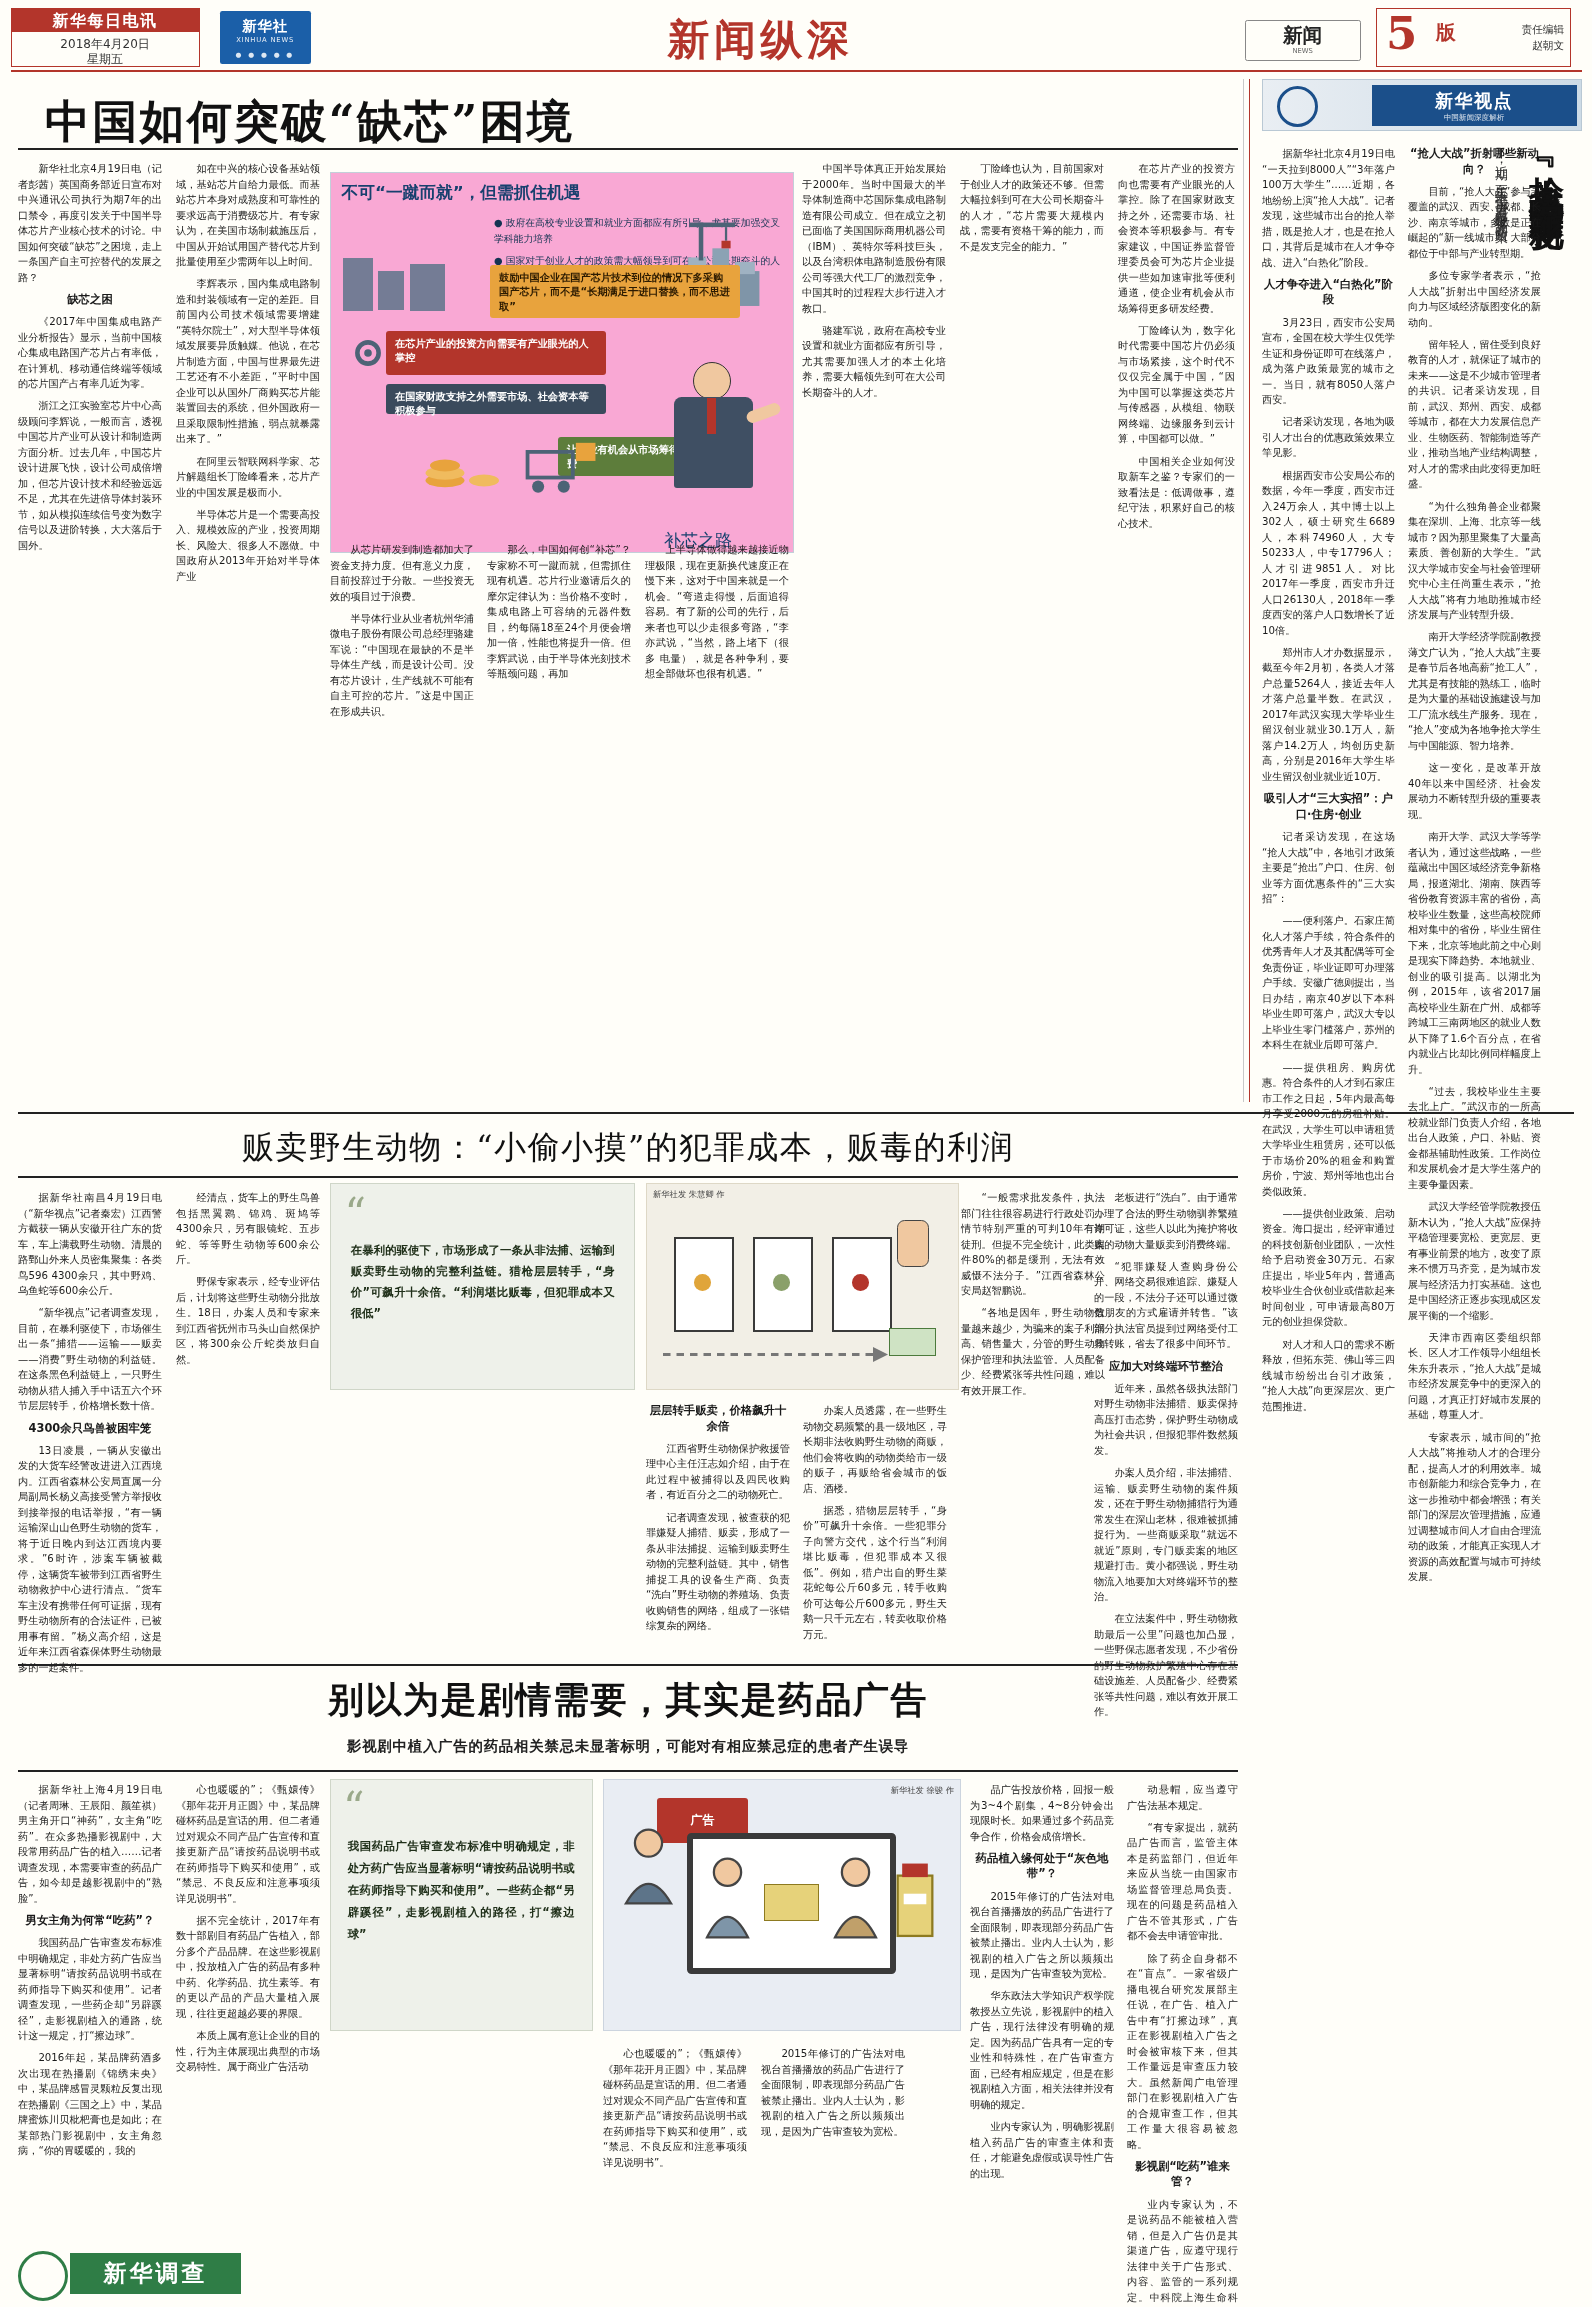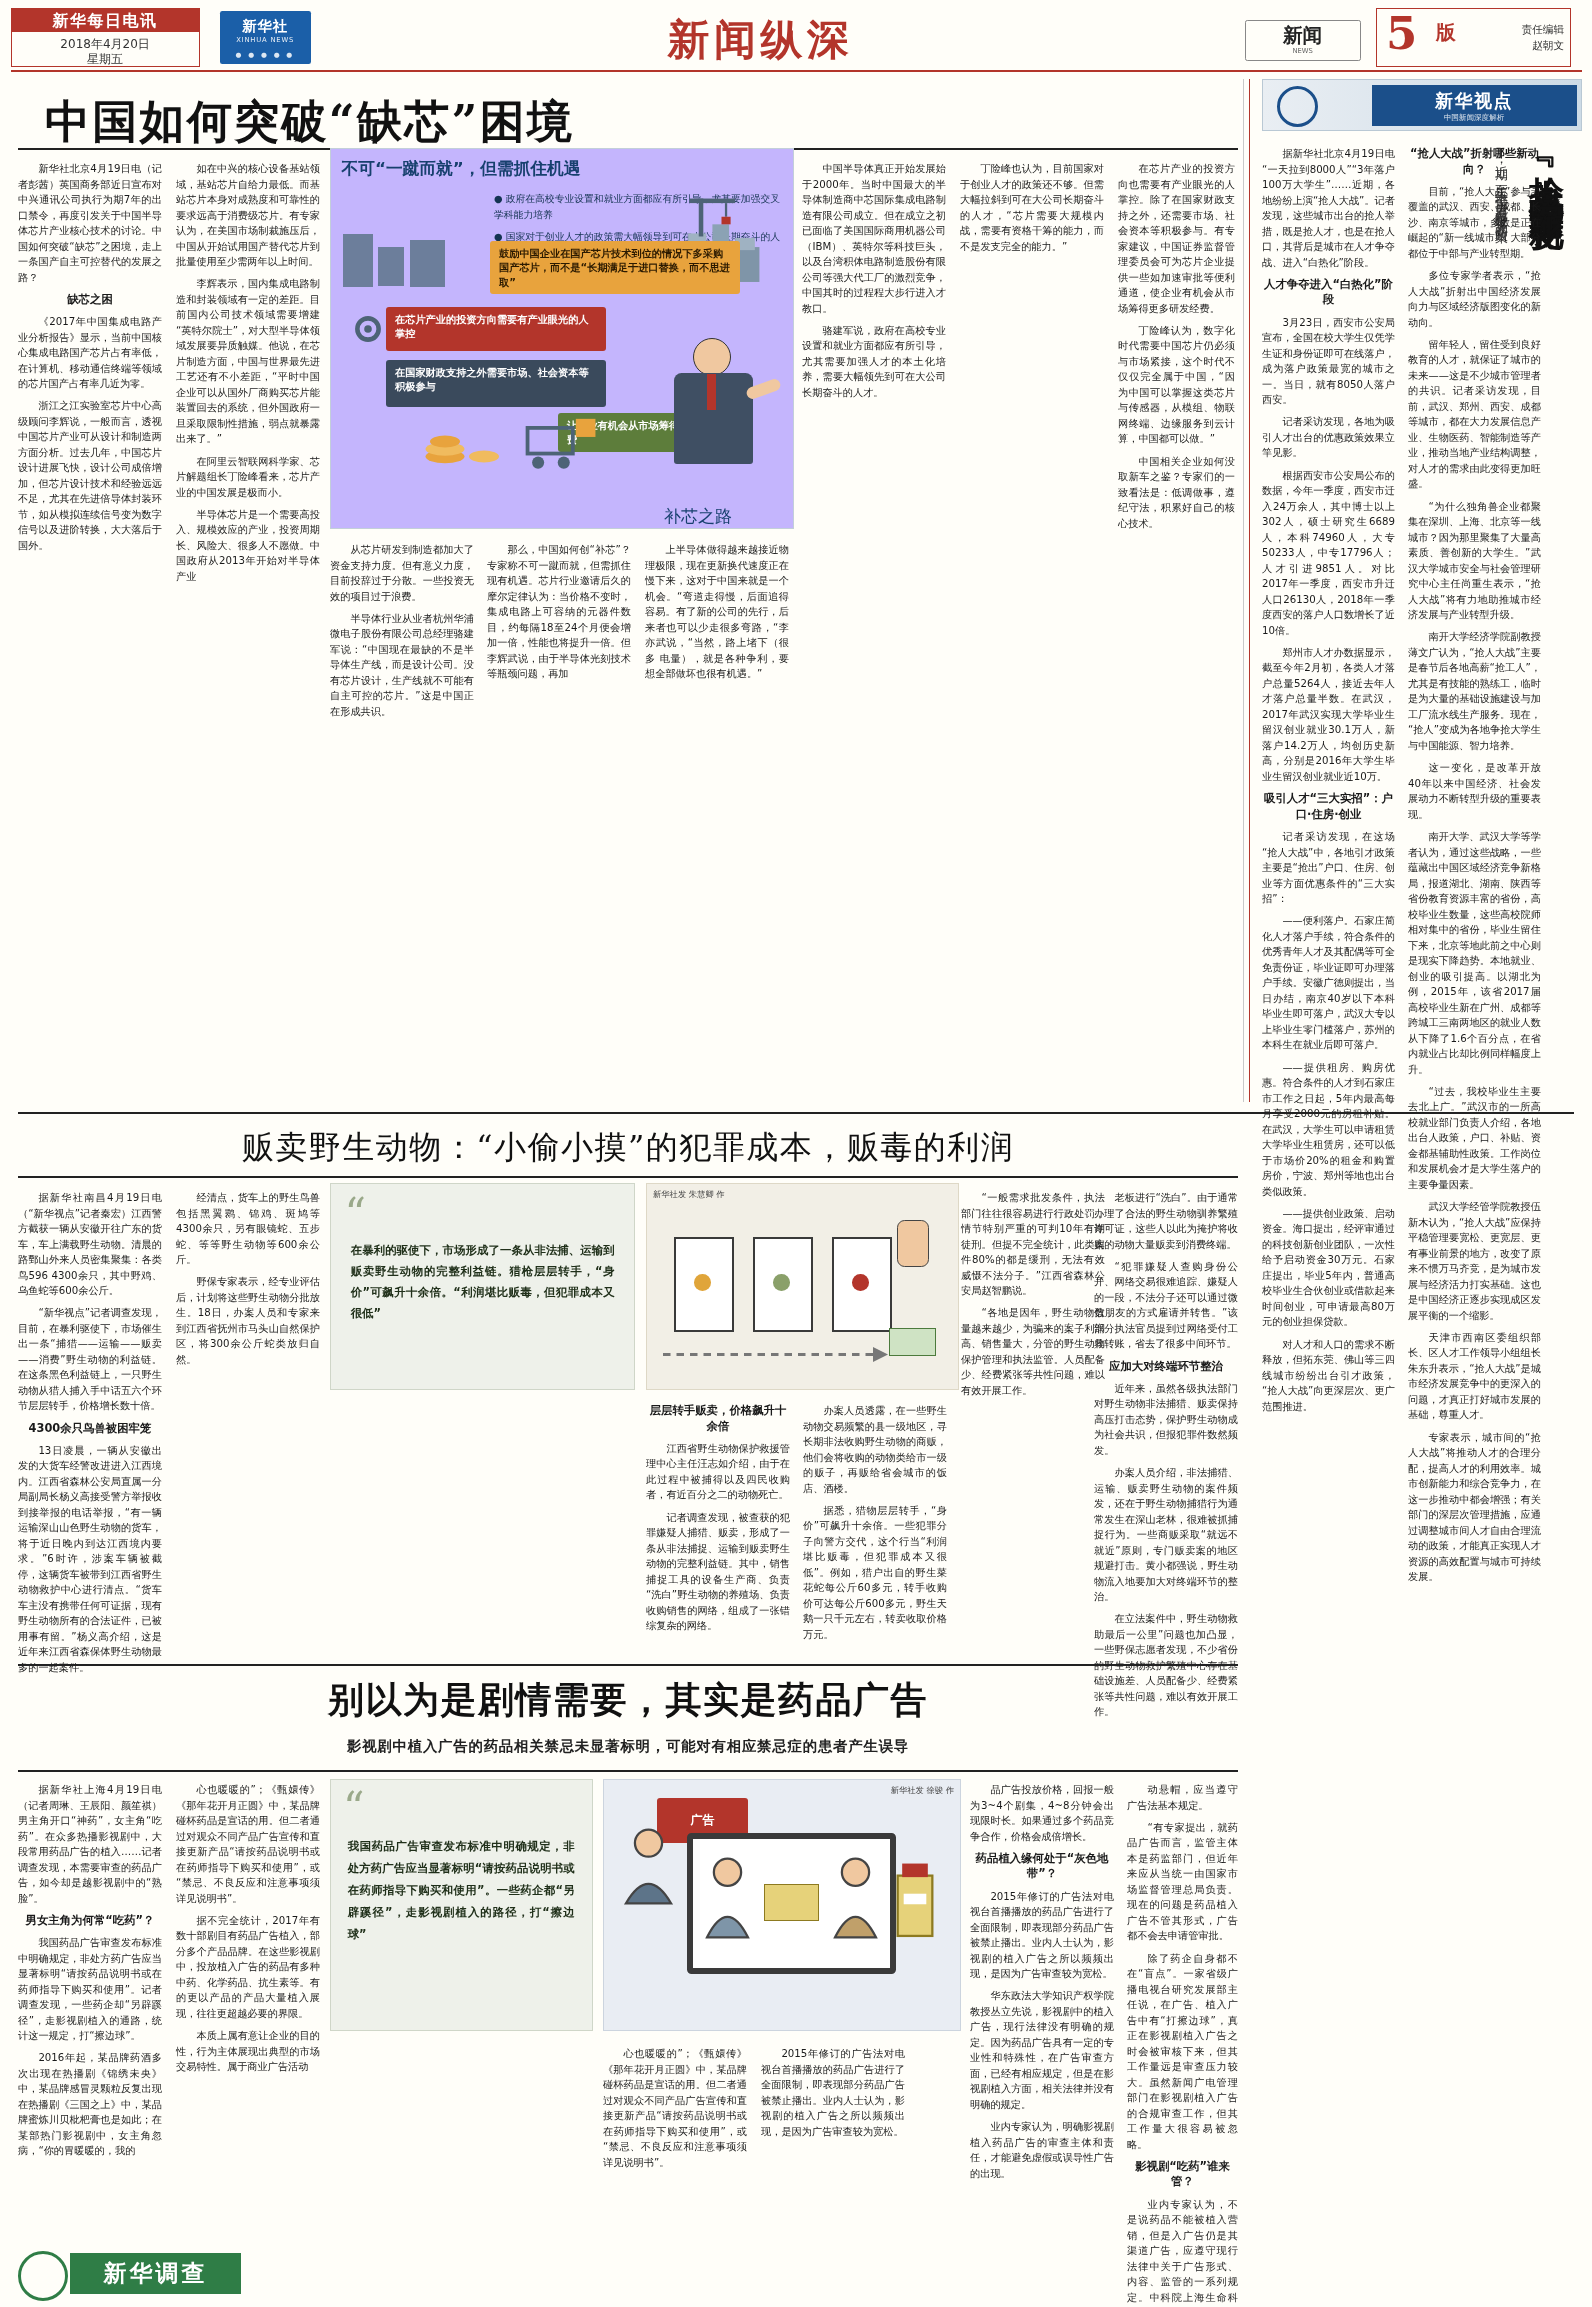--- a/index.html
+++ b/index.html
@@ -37,21 +37,21 @@
   
   .a1-head{position:absolute;left:45px;top:92px;width:1046px;font-size:45px;font-weight:bold;letter-spacing:2.3px;color:#111;font-family:"DejaVu Serif","Liberation Serif",serif;}
   .rule-a{position:absolute;left:18px;top:148px;width:1220px;height:1.5px;background:#222;}
 
   
   .a1c{position:absolute;top:161px;}
   .a1c1{left:18px;width:144px;}
   .a1c2{left:176px;width:144px;}
 
   
-  .info{position:absolute;left:330px;top:148px;width:462px;height:379px;background:#c4b5fd;border:0.8px solid #c3cfd9;}
+  .info{position:absolute;left:330px;top:172px;width:462px;height:379px;background:#f9a8d4;border:0.8px solid #c3cfd9;}
   .info-t{position:absolute;left:10.6px;top:7.6px;font-size:16.7px;font-weight:bold;color:#17406e;}
   .info-bullets{position:absolute;left:163px;top:42px;width:288px;font-size:9.8px;line-height:16px;color:#143352;}
   .bar{position:absolute;border-radius:3px;color:#fff;font-size:10.2px;line-height:14.4px;padding:6px 9px;box-sizing:border-box;font-weight:bold;}
   .bar.y{background:#e8a33d;color:#2b1a00;}
   .bar.r{background:#b3352b;}
   .bar.d{background:#3a4a5c;}
   .bar.g{background:#5d7d3b;}
   .info-sub{position:absolute;left:333px;top:356px;font-size:17px;font-weight:normal;color:#17406e;}
   .silh{position:absolute;background:#5d7489;opacity:.85;}
   .person{position:absolute;left:326px;top:189px;width:114px;height:159px;}
@@ -185,21 +185,21 @@
       <rect x="18" y="6" width="60" height="6" fill="#4d6376"></rect>
       <line x1="66" y1="12" x2="66" y2="30" stroke="#4d6376" stroke-width="3"></line>
       <rect x="60" y="30" width="12" height="10" fill="#b3352b"></rect>
     </svg>
     <div class="silh" style="left:12px;top:85px;width:30px;height:53px;"></div>
     <div class="silh" style="left:47px;top:98px;width:26px;height:39px;"></div>
     <div class="silh" style="left:79px;top:91px;width:35px;height:47px;"></div>
 
     <div class="bar y" style="left:159px;top:92px;width:250px;height:53px;">鼓励中国企业在国产芯片技术到位的情况下多采购国产芯片，而不是“长期满足于进口替换，而不思进取”</div>
     <div class="bar r" style="left:55px;top:158px;width:220px;height:44px;">在芯片产业的投资方向需要有产业眼光的人掌控</div>
-    <div class="bar d" style="left:55px;top:211px;width:220px;height:47px;">在国家财政支持之外需要市场、社会资本等积极参与</div>
+    <div class="bar d" style="left:55px;top:211px;width:220px;height:30px;">在国家财政支持之外需要市场、社会资本等积极参与</div>
     <div class="bar g" style="left:227px;top:264px;width:188px;height:39px;">让企业有机会从市场筹得更多研发经费</div>
 
     <svg style="position:absolute;left:18px;top:161px;width:38px;height:38px;" viewBox="0 0 50 50">
       <circle cx="25" cy="25" r="14" fill="none" stroke="#4d6376" stroke-width="6"></circle>
       <circle cx="25" cy="25" r="5" fill="#4d6376"></circle>
     </svg>
     <svg style="position:absolute;left:91px;top:273px;width:91px;height:45px;" viewBox="0 0 120 60">
       <ellipse cx="30" cy="46" rx="26" ry="9" fill="#e8a33d"></ellipse>
       <ellipse cx="30" cy="36" rx="26" ry="9" fill="#f0bb5e"></ellipse>
       <ellipse cx="30" cy="26" rx="20" ry="8" fill="#e8a33d"></ellipse>

